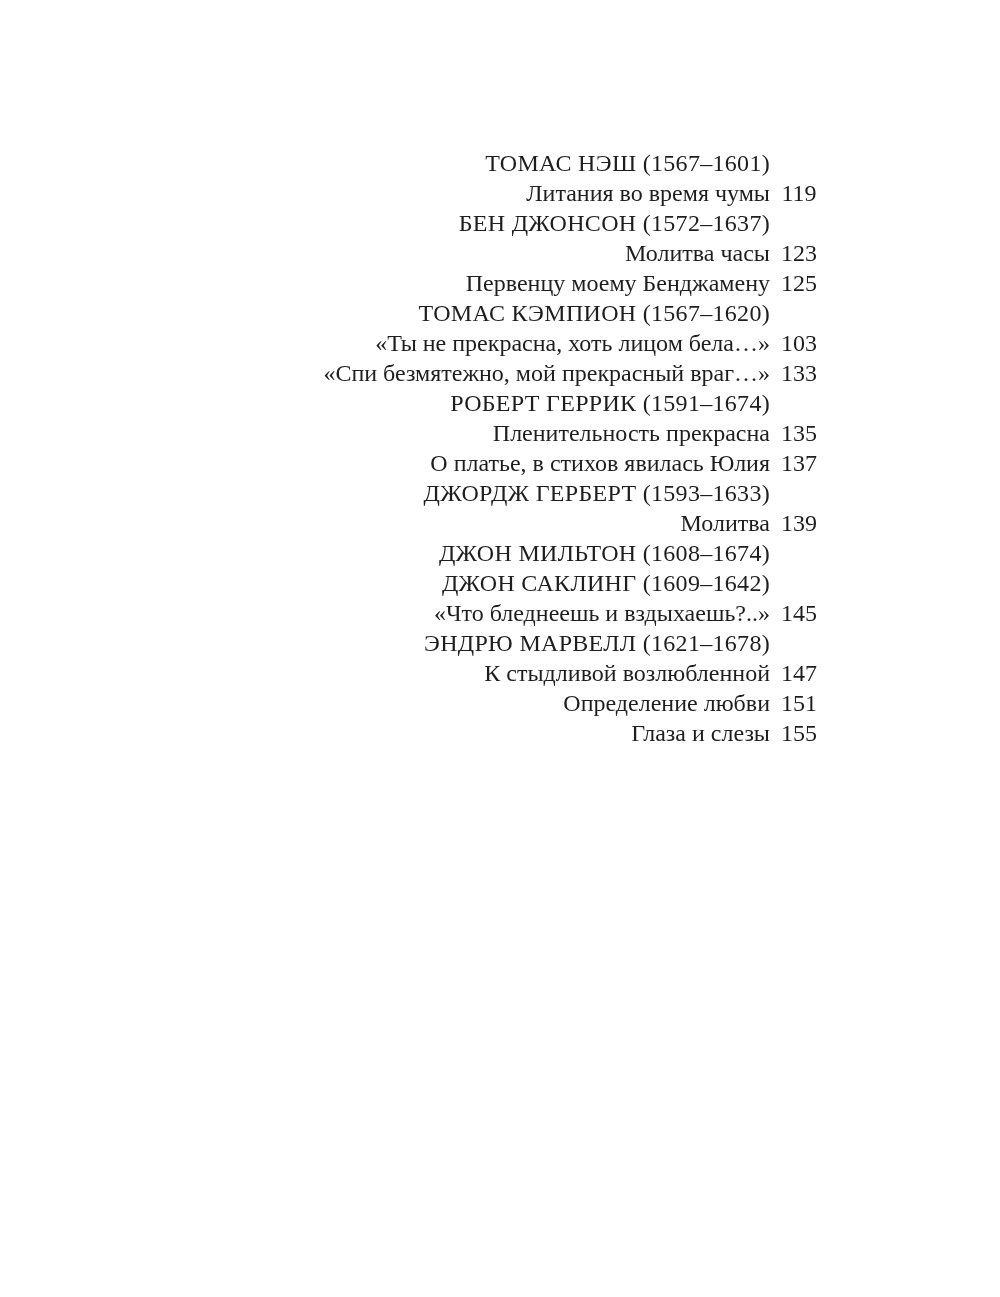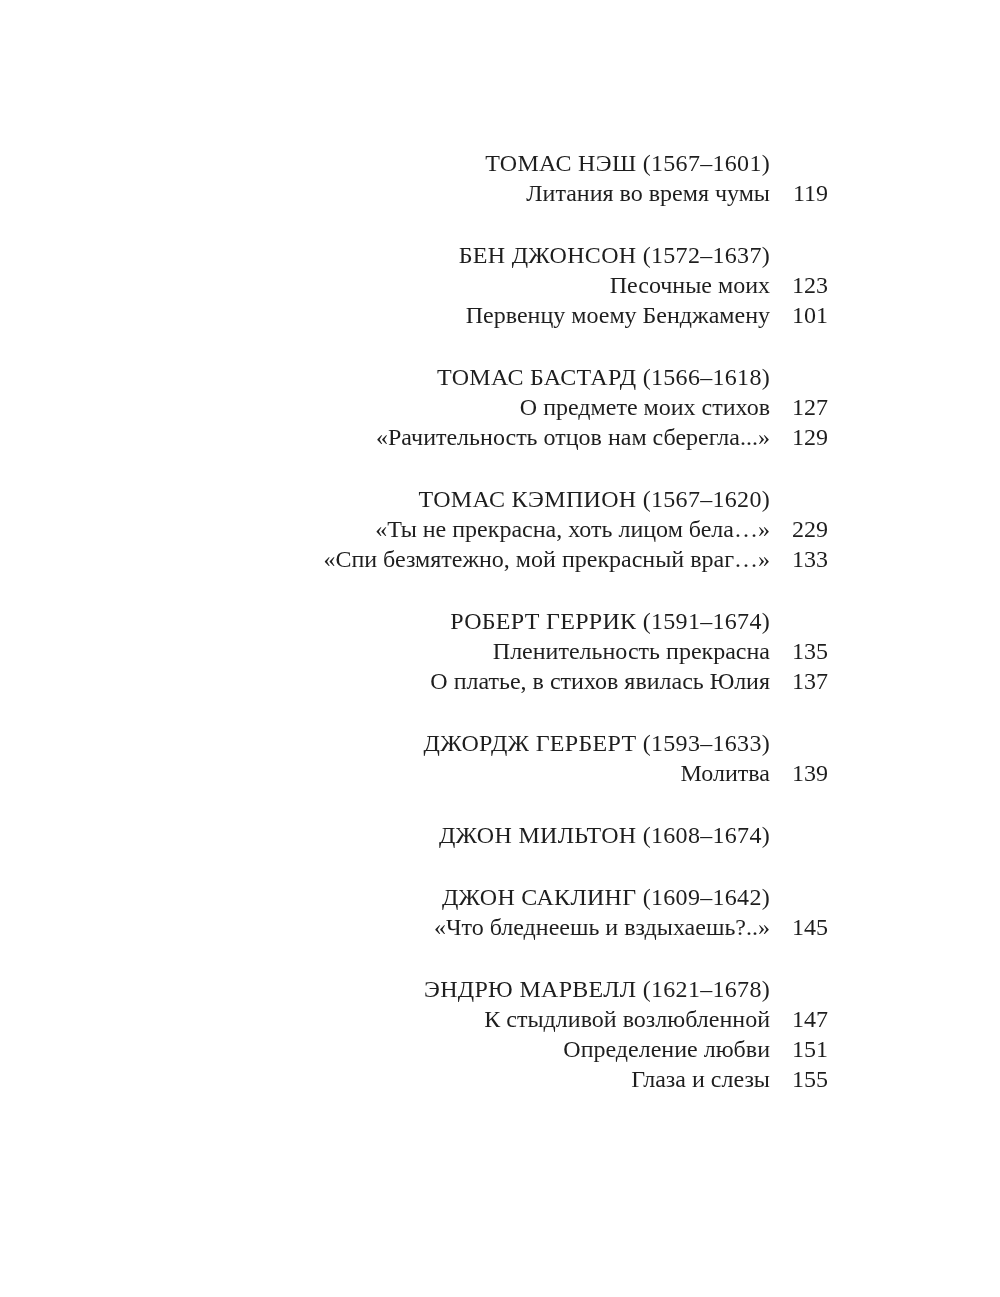--- a/index.html
+++ b/index.html
@@ -16,21 +16,20 @@
     font-family: "Liberation Serif", "DejaVu Serif", serif;
     color: #1e1e1e;
   }
   .toc {
     position: absolute;
     top: 148px;
     right: 172px;
     width: 700px;
   }
   .section {
-    margin-top: 32px;
   }
   .section:first-child {
     margin-top: 0;
   }
   .row {
     display: flex;
     justify-content: flex-end;
     align-items: baseline;
     font-size: 24px;
     line-height: 30px;
@@ -39,21 +38,21 @@
   .author {
     text-align: right;
     letter-spacing: 0.3px;
   }
   .title {
     text-align: left;
   }
   .num {
     display: inline-block;
     width: 58px;
-    text-align: right;
+    text-align: center;
     flex: 0 0 58px;
   }
 </style>
 </head>
 <body>
 
 <div class="page">
   <div class="toc">
       <div class="section">
         <div class="row">
@@ -64,50 +63,36 @@
           <span class="title">Литания во время чумы</span>
           <span class="num">119</span>
         </div>
       </div>
       <div class="section">
         <div class="row">
           <span class="author">БЕН ДЖОНСОН (1572–1637)</span>
           <span class="num"></span>
         </div>
         <div class="row">
-          <span class="title">Песочные моих</span>
+          <span class="title">Молитва часы</span>
           <span class="num">123</span>
         </div>
         <div class="row">
           <span class="title">Первенцу моему Бенджамену</span>
-          <span class="num">101</span>
-        </div>
-      </div>
-      <div class="section">
-        <div class="row">
-          <span class="author">ТОМАС БАСТАРД (1566–1618)</span>
-          <span class="num"></span>
-        </div>
-        <div class="row">
-          <span class="title">О предмете моих стихов</span>
-          <span class="num">127</span>
-        </div>
-        <div class="row">
-          <span class="title">«Рачительность отцов нам сберегла...»</span>
-          <span class="num">129</span>
+          <span class="num">125</span>
         </div>
       </div>
       <div class="section">
         <div class="row">
           <span class="author">ТОМАС КЭМПИОН (1567–1620)</span>
           <span class="num"></span>
         </div>
         <div class="row">
           <span class="title">«Ты не прекрасна, хоть лицом бела…»</span>
-          <span class="num">229</span>
+          <span class="num">103</span>
         </div>
         <div class="row">
           <span class="title">«Спи безмятежно, мой прекрасный враг…»</span>
           <span class="num">133</span>
         </div>
       </div>
       <div class="section">
         <div class="row">
           <span class="author">РОБЕРТ ГЕРРИК (1591–1674)</span>
           <span class="num"></span>

